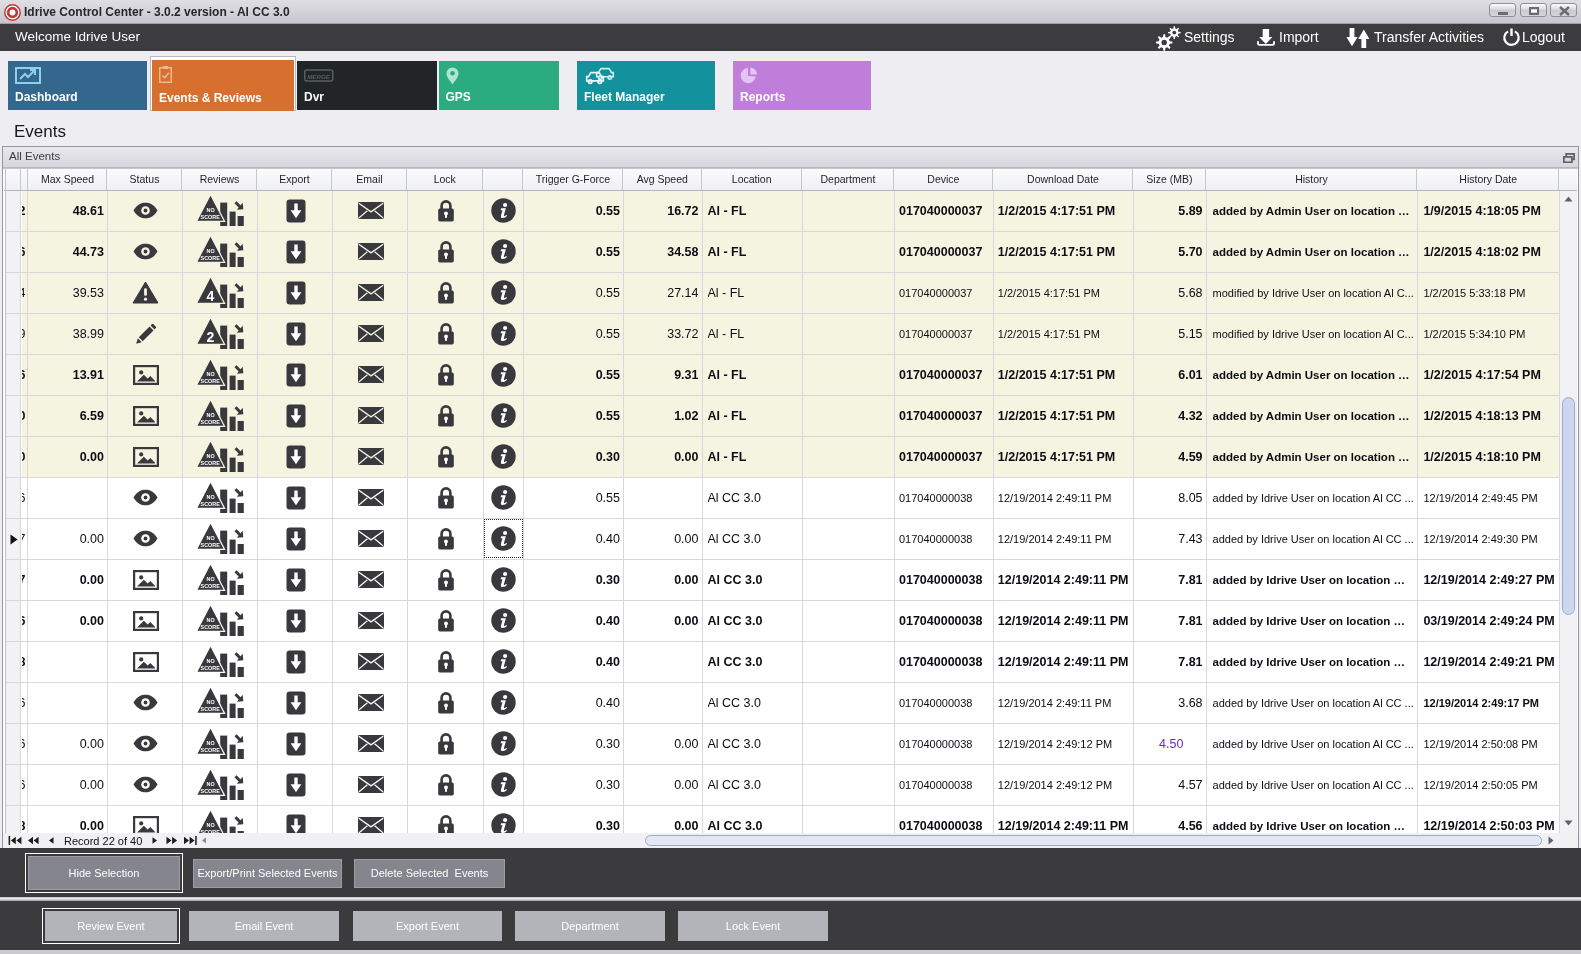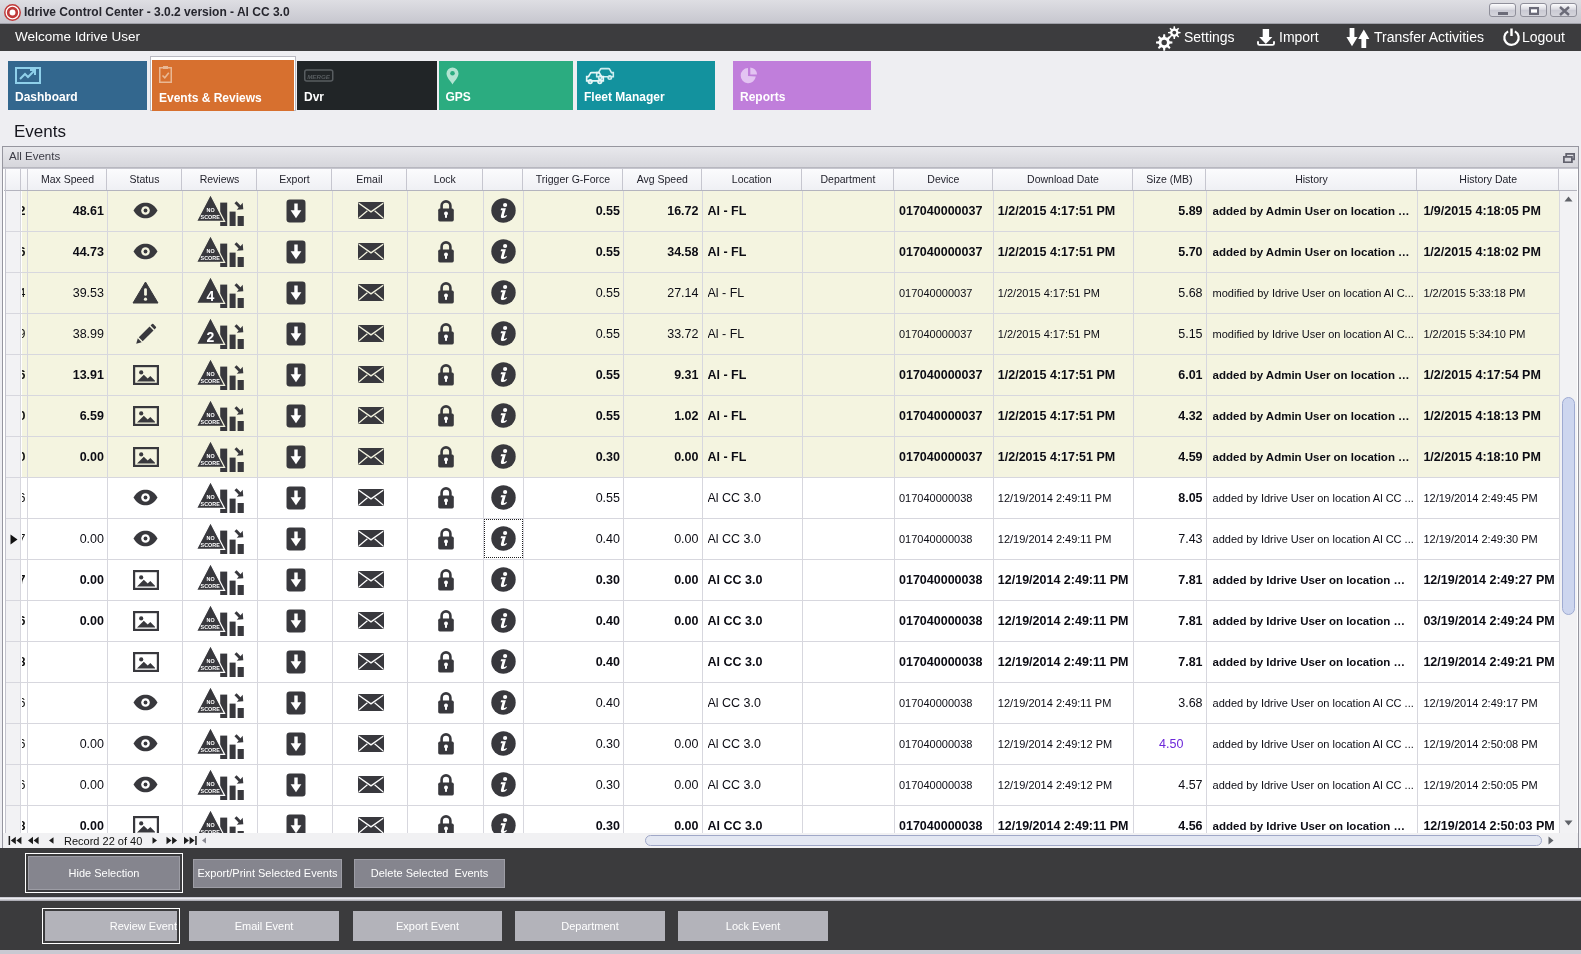--- a/index.html
+++ b/index.html
@@ -64,21 +64,21 @@
       </svg></div>
     <div class="abs" style="left:7px;bottom:6px;font-size:12px;font-weight:bold;color:#fff;white-space:nowrap">Events &amp; Reviews</div>
   </div>
 <div class="abs" style="left:297px;top:60.5px;width:140px;height:49.5px;background:#212527">
     <div class="abs" style="left:7px;top:6px"><svg width="30" height="16" viewBox="0 0 30 16">
         <rect x="0.75" y="3" width="28" height="11" rx="2" fill="none" stroke="#585d60" stroke-width="1.5"></rect>
         <text x="14.5" y="11.5" font-size="6.2" font-style="italic" font-weight="bold" fill="#585d60" text-anchor="middle" font-family="Liberation Sans">MERGE</text>
       </svg></div>
     <div class="abs" style="left:7px;bottom:6px;font-size:12px;font-weight:bold;color:#fff;white-space:nowrap">Dvr</div>
   </div>
-<div class="abs" style="left:438.5px;top:60.5px;width:134px;height:49.5px;background:#2bac80">
+<div class="abs" style="left:438.5px;top:60.5px;width:120px;height:49.5px;background:#2bac80">
     <div class="abs" style="left:7px;top:6px"><svg width="13" height="18" viewBox="0 0 13 18">
         <path d="M6.5 0.5 A6 6 0 0 1 12.5 6.5 C12.5 10.5 8 14.5 6.5 17.5 C5 14.5 0.5 10.5 0.5 6.5 A6 6 0 0 1 6.5 0.5 Z" fill="#b3e4d2"></path>
         <circle cx="6.5" cy="6.3" r="2.3" fill="#2bac80"></circle>
       </svg></div>
     <div class="abs" style="left:7px;bottom:6px;font-size:12px;font-weight:bold;color:#fff;white-space:nowrap">GPS</div>
   </div>
 <div class="abs" style="left:577px;top:60.5px;width:138px;height:49.5px;background:#13929e">
     <div class="abs" style="left:7px;top:6px"><svg width="34" height="20" viewBox="0 0 34 20">
         <g fill="none" stroke="#cfeef0" stroke-width="1.6">
           <path d="M14.5 5.6 L16.3 2.4 Q16.7 1.6 17.6 1.6 H24.4 Q25.3 1.6 25.7 2.4 L27.5 5.6 H29.3 V9.8 H12.7 V5.6 Z"></path>
@@ -667,21 +667,21 @@
       </svg></div>
     <div style="position:absolute;left:491.25px;top:7.5px"><svg width="25" height="25" viewBox="0 0 25 25">
         <circle cx="12.5" cy="12.5" r="12.2" fill="#38383d"></circle>
         <ellipse cx="14.1" cy="6.9" rx="2.1" ry="2" fill="#fff"></ellipse>
         <path d="M10.1 10.2 H14.9 L12.9 17.1 Q12.7 18 13.4 18 Q14.2 17.9 15.2 16.9 L16.1 17.7 Q14.2 20.1 11.8 20.1 Q9.3 20.1 10.0 17.5 L11.5 12.2 H9.6 Z" fill="#fff"></path>
       </svg></div>
     <div style="position:absolute;left:524px;top:0;width:96px;height:40px;line-height:40px;text-align:right;font-size:12.5px;font-weight:normal;color:#0c0c14">0.55</div>
     <div style="position:absolute;left:707.5px;top:0;width:95.3px;height:40px;line-height:40px;white-space:nowrap;overflow:hidden;font-size:12.5px;font-weight:normal;color:#0c0c14">Al CC 3.0</div>
     <div style="position:absolute;left:899px;top:0;width:94.8px;height:40px;line-height:40px;white-space:nowrap;overflow:hidden;font-size:11px;font-weight:normal;color:#0c0c14">017040000038</div>
     <div style="position:absolute;left:997.8px;top:0;width:136.4px;height:40px;line-height:40px;white-space:nowrap;overflow:hidden;font-size:11px;font-weight:normal;color:#0c0c14">12/19/2014 2:49:11 PM</div>
-    <div style="position:absolute;left:1134.2px;top:0;width:68.4px;height:40px;line-height:40px;text-align:right;font-size:12.5px;font-weight:bold;color:#0c0c14">8.05</div>
+    <div style="position:absolute;left:1134.2px;top:0;width:68.4px;height:40px;line-height:40px;text-align:right;font-size:12.5px;font-weight:normal;color:#0c0c14">8.05</div>
     <div style="position:absolute;left:1212.6px;top:0;width:205.8px;height:40px;line-height:40px;white-space:nowrap;overflow:hidden;font-size:11px;font-weight:normal;color:#0c0c14">added by Idrive User on location Al CC ...</div>
     <div style="position:absolute;left:1423.4px;top:0;width:136.6px;height:40px;line-height:40px;white-space:nowrap;overflow:hidden;font-size:11px;font-weight:normal;color:#0c0c14">12/19/2014 2:49:45 PM</div>
   </div>
 <div style="position:absolute;left:0;top:518.5px;width:1581px;height:41px;">
     <div style="position:absolute;left:22px;top:0;width:1538px;height:40px;background:#fff"></div>
     <div style="position:absolute;left:6px;top:0;width:15px;height:40px;background:#f2f2f4;border-right:1px solid #d7d7de">
       <svg width="8" height="11" viewBox="0 0 8 11" style="position:absolute;left:4px;top:15px">
         <path d="M0.5 0.5 L7.5 5.5 L0.5 10.5 Z" fill="#111"></path>
       </svg>
     </div>
@@ -1015,21 +1015,21 @@
         <circle cx="12.5" cy="12.5" r="12.2" fill="#38383d"></circle>
         <ellipse cx="14.1" cy="6.9" rx="2.1" ry="2" fill="#fff"></ellipse>
         <path d="M10.1 10.2 H14.9 L12.9 17.1 Q12.7 18 13.4 18 Q14.2 17.9 15.2 16.9 L16.1 17.7 Q14.2 20.1 11.8 20.1 Q9.3 20.1 10.0 17.5 L11.5 12.2 H9.6 Z" fill="#fff"></path>
       </svg></div>
     <div style="position:absolute;left:524px;top:0;width:96px;height:40px;line-height:40px;text-align:right;font-size:12.5px;font-weight:normal;color:#0c0c14">0.40</div>
     <div style="position:absolute;left:707.5px;top:0;width:95.3px;height:40px;line-height:40px;white-space:nowrap;overflow:hidden;font-size:12.5px;font-weight:normal;color:#0c0c14">Al CC 3.0</div>
     <div style="position:absolute;left:899px;top:0;width:94.8px;height:40px;line-height:40px;white-space:nowrap;overflow:hidden;font-size:11px;font-weight:normal;color:#0c0c14">017040000038</div>
     <div style="position:absolute;left:997.8px;top:0;width:136.4px;height:40px;line-height:40px;white-space:nowrap;overflow:hidden;font-size:11px;font-weight:normal;color:#0c0c14">12/19/2014 2:49:11 PM</div>
     <div style="position:absolute;left:1134.2px;top:0;width:68.4px;height:40px;line-height:40px;text-align:right;font-size:12.5px;font-weight:normal;color:#0c0c14">3.68</div>
     <div style="position:absolute;left:1212.6px;top:0;width:205.8px;height:40px;line-height:40px;white-space:nowrap;overflow:hidden;font-size:11px;font-weight:normal;color:#0c0c14">added by Idrive User on location Al CC ...</div>
-    <div style="position:absolute;left:1423.4px;top:0;width:136.6px;height:32px;line-height:40px;white-space:nowrap;overflow:hidden;font-size:11px;font-weight:normal;color:#0c0c14">12/19/2014 2:49:17 PM</div>
+    <div style="position:absolute;left:1423.4px;top:0;width:136.6px;height:32px;line-height:40px;white-space:nowrap;overflow:hidden;font-size:11px;font-weight:bold;color:#0c0c14">12/19/2014 2:49:17 PM</div>
   </div>
 <div style="position:absolute;left:0;top:723.5px;width:1581px;height:41px;">
     <div style="position:absolute;left:22px;top:0;width:1538px;height:40px;background:#fff"></div>
     <div style="position:absolute;left:6px;top:0;width:15px;height:40px;background:#f2f2f4;border-right:1px solid #d7d7de"></div>
     <div style="position:absolute;left:22px;top:0;width:6px;height:40px;border-right:1px solid #d7d7de;overflow:hidden;font-weight:normal">
       <span style="position:absolute;left:-3.5px;top:13px;font-size:12.5px;color:#111">6</span>
     </div>
     <div style="position:absolute;left:6px;top:40px;width:1554px;height:1px;background:#d7d7de"></div>
     <div style="position:absolute;left:107px;top:0;width:1px;height:40px;background:#d7d7de"></div>
     <div style="position:absolute;left:182px;top:0;width:1px;height:40px;background:#d7d7de"></div>
@@ -1262,17 +1262,17 @@
     <path d="M0.5 0.5 L5.5 4.5 L0.5 8.5 Z" fill="#5f6268"></path>
   </svg>
 <div class="abs" style="left:0;top:848px;width:1581px;height:49px;background:#3b3b3d"></div>
 <div class="abs" style="left:25px;top:853px;width:158px;height:40px;border:1.5px solid #fff"></div>
 <div class="abs" style="left:28px;top:856px;width:152px;height:34px;background:#85858e;border:1px solid #9d9da5;color:#fff;font-size:11px;text-align:center;line-height:32px;white-space:nowrap">Hide Selection</div>
 <div class="abs" style="left:193px;top:859px;width:149px;height:28.5px;background:#85858e;border:1px solid #9d9da5;color:#fff;font-size:11px;text-align:center;line-height:27px;white-space:nowrap">Export/Print Selected Events</div>
 <div class="abs" style="left:354px;top:859px;width:151px;height:28.5px;background:#85858e;border:1px solid #9d9da5;color:#fff;font-size:11px;text-align:center;line-height:27px;white-space:nowrap">Delete Selected&nbsp; Events</div>
 <div class="abs" style="left:0;top:897.5px;width:1581px;height:3px;background:linear-gradient(#fafafc,#9e9ea8)"></div>
 <div class="abs" style="left:0;top:901px;width:1581px;height:49px;background:#3b3b3d"></div>
 <div class="abs" style="left:42px;top:908px;width:138px;height:36px;border:1.5px solid #fff"></div>
-<div class="abs" style="left:45px;top:911px;width:132px;height:30px;background:#b3b3ba;color:#fff;font-size:11px;text-align:right;line-height:30px;white-space:nowrap">Review Event</div>
+<div class="abs" style="left:45px;top:911px;width:132px;height:30px;background:#b3b3ba;color:#fff;font-size:11px;text-align:center;line-height:30px;white-space:nowrap">Review Event</div>
 <div class="abs" style="left:189px;top:911px;width:150px;height:30px;background:#b3b3ba;color:#fff;font-size:11px;text-align:center;line-height:30px;white-space:nowrap">Email Event</div>
 <div class="abs" style="left:353px;top:911px;width:149px;height:30px;background:#b3b3ba;color:#fff;font-size:11px;text-align:center;line-height:30px;white-space:nowrap">Export Event</div>
 <div class="abs" style="left:515px;top:911px;width:150px;height:30px;background:#b3b3ba;color:#fff;font-size:11px;text-align:center;line-height:30px;white-space:nowrap">Department</div>
 <div class="abs" style="left:678px;top:911px;width:150px;height:30px;background:#b3b3ba;color:#fff;font-size:11px;text-align:center;line-height:30px;white-space:nowrap">Lock Event</div>
 <div class="abs" style="left:0;top:950px;width:1581px;height:4px;background:#c9c9d2"></div>
 </body></html>

